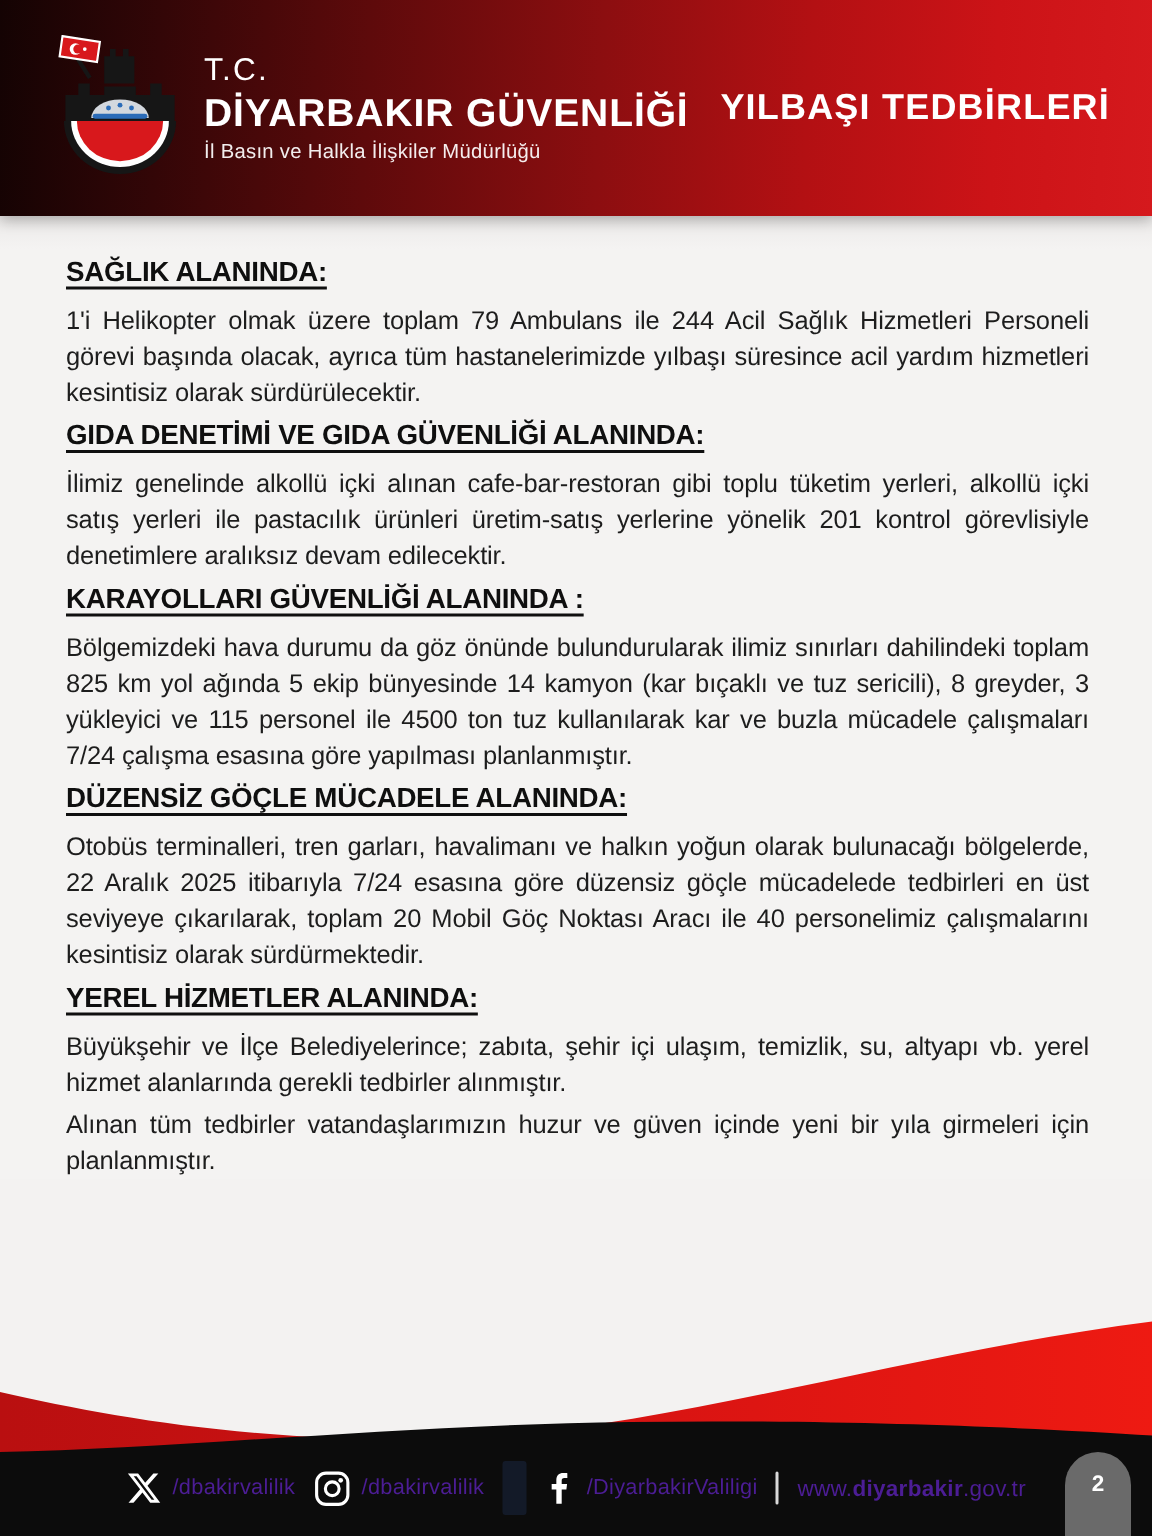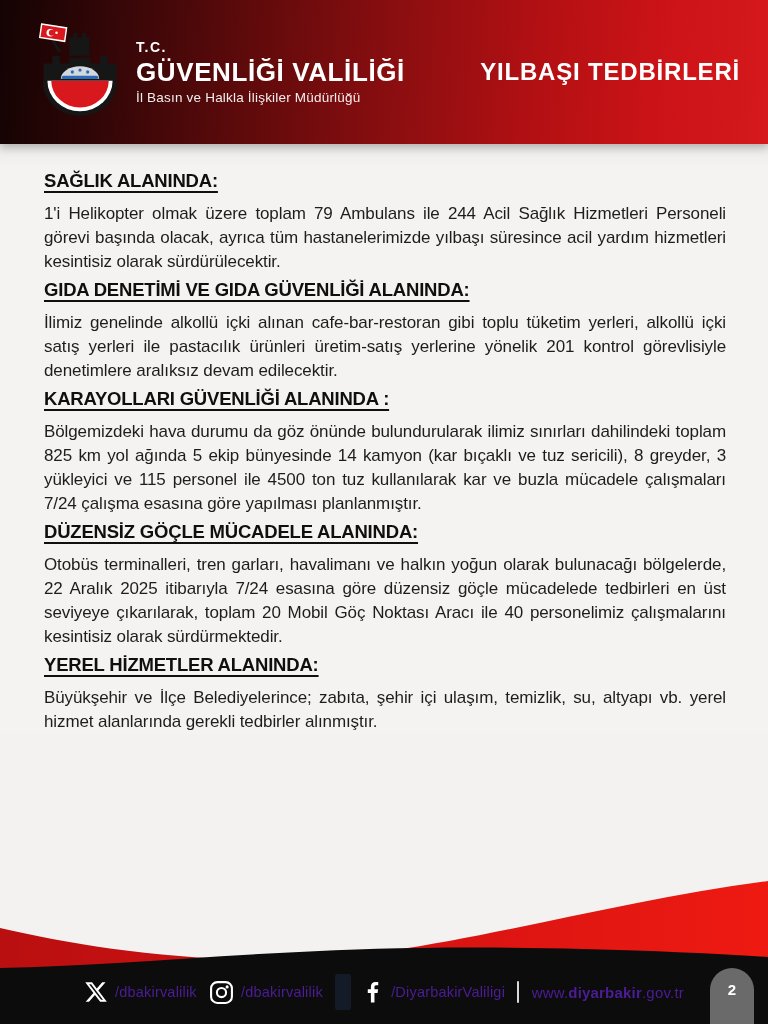--- a/index.html
+++ b/index.html
@@ -13,21 +13,21 @@
   
   .header{
     position:relative;height:144px;
     background:linear-gradient(93deg,#140303 0%,#330607 14%,#5e0a0b 32%,#8c0e10 52%,#b31013 70%,#cc1317 86%,#d5191d 100%);
     box-shadow:0 3px 9px rgba(0,0,0,.28);
     display:flex;align-items:center;
   }
   .brand{display:flex;align-items:center;gap:10px;padding-left:34px;}
   .brand-logo{width:92px;height:98px;flex:0 0 auto;}
   .brand-text{color:#fff;line-height:1;}
-  .brand-tc{font-size:14px;font-weight:700;letter-spacing:1.5px;margin-bottom:5px;}
+  .brand-tc{font-size:21px;font-weight:400;letter-spacing:1.5px;margin-bottom:5px;}
   .brand-name{font-size:26px;font-weight:700;letter-spacing:.6px;margin-bottom:6px;}
   .brand-sub{font-size:13.5px;font-weight:400;letter-spacing:.2px;color:rgba(255,255,255,.93);}
   .page-title{
     position:absolute;right:28px;top:58px;color:#fff;
     font-size:24px;font-weight:700;letter-spacing:.8px;
   }
   
   .content{padding:25px 42px 0 44px;background:linear-gradient(180deg,#eceae9 0px,#f4f3f2 22px);}
   .sec h2{
     font-size:18.5px;line-height:24px;font-weight:700;color:#0f0f0f;
@@ -85,21 +85,21 @@
         <circle cx="48" cy="49" r="1.7" fill="#2b6cb8"></circle>
         <circle cx="56" cy="51" r="1.7" fill="#2b6cb8"></circle>
         <rect x="29" y="55" width="38" height="3.4" rx="1.7" fill="#2b6cb8"></rect>
 
         <path d="M9,60 a39,37 0 0 0 78,0 Z" fill="#161616"></path>
         <path d="M14,60 a34,32 0 0 0 68,0 Z" fill="#ffffff"></path>
         <path d="M18,60 a30,28 0 0 0 60,0 Z" fill="#d8181c"></path>
       </svg>
       <div class="brand-text">
         <div class="brand-tc">T.C.</div>
-        <div class="brand-name">GÜVENLİĞİ VALİLİĞİ</div>
+        <div class="brand-name">DİYARBAKIR GÜVENLİĞİ</div>
         <div class="brand-sub">İl Basın ve Halkla İlişkiler Müdürlüğü</div>
       </div>
     </div>
     <div class="page-title">YILBAŞI TEDBİRLERİ</div>
   </header>
 
   <main class="content">
     <section class="sec">
       <h2>SAĞLIK ALANINDA:</h2>
       <p>1'i Helikopter olmak üzere toplam 79 Ambulans ile 244 Acil Sağlık Hizmetleri Personeli görevi başında olacak, ayrıca tüm hastanelerimizde yılbaşı süresince acil yardım hizmetleri kesintisiz olarak sürdürülecektir.</p>
@@ -112,20 +112,21 @@
       <h2>KARAYOLLARI GÜVENLİĞİ ALANINDA :</h2>
       <p>Bölgemizdeki hava durumu da göz önünde bulundurularak ilimiz sınırları dahilindeki toplam 825 km yol ağında 5 ekip bünyesinde 14 kamyon (kar bıçaklı ve tuz sericili), 8 greyder, 3 yükleyici ve 115 personel ile 4500 ton tuz kullanılarak kar ve buzla mücadele çalışmaları 7/24 çalışma esasına göre yapılması planlanmıştır.</p>
     </section>
     <section class="sec">
       <h2>DÜZENSİZ GÖÇLE MÜCADELE ALANINDA:</h2>
       <p>Otobüs terminalleri, tren garları, havalimanı ve halkın yoğun olarak bulunacağı bölgelerde, 22 Aralık 2025 itibarıyla 7/24 esasına göre düzensiz göçle mücadelede tedbirleri en üst seviyeye çıkarılarak, toplam 20 Mobil Göç Noktası Aracı ile 40 personelimiz çalışmalarını kesintisiz olarak sürdürmektedir.</p>
     </section>
     <section class="sec">
       <h2>YEREL HİZMETLER ALANINDA:</h2>
       <p>Büyükşehir ve İlçe Belediyelerince; zabıta, şehir içi ulaşım, temizlik, su, altyapı vb. yerel hizmet alanlarında gerekli tedbirler alınmıştır.</p>
+      <p>Alınan tüm tedbirler vatandaşlarımızın huzur ve güven içinde yeni bir yıla girmeleri için planlanmıştır.</p>
     </section>
   </main>
 
   <footer class="footer">
     <svg class="wave" viewBox="0 0 768 150" preserveAspectRatio="none" aria-hidden="true">
       <defs>
         <linearGradient id="redg" x1="0" y1="0" x2="1" y2="0">
           <stop offset="0" stop-color="#b90f10"></stop>
           <stop offset="0.45" stop-color="#d31212"></stop>
           <stop offset="1" stop-color="#ee1a12"></stop>

